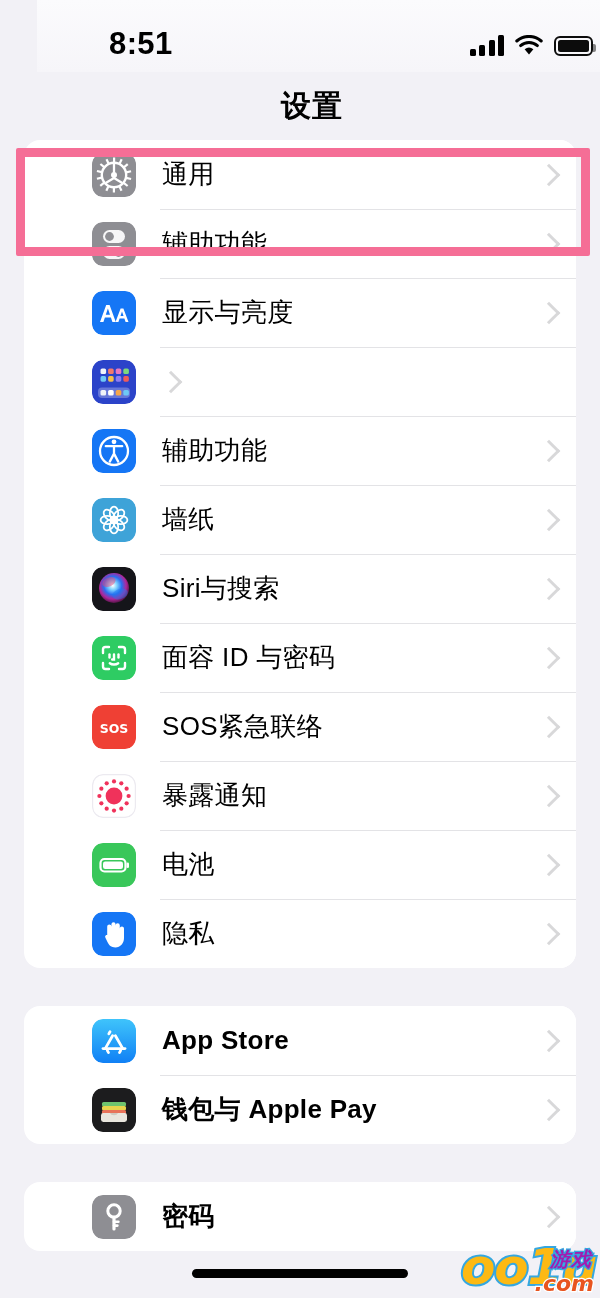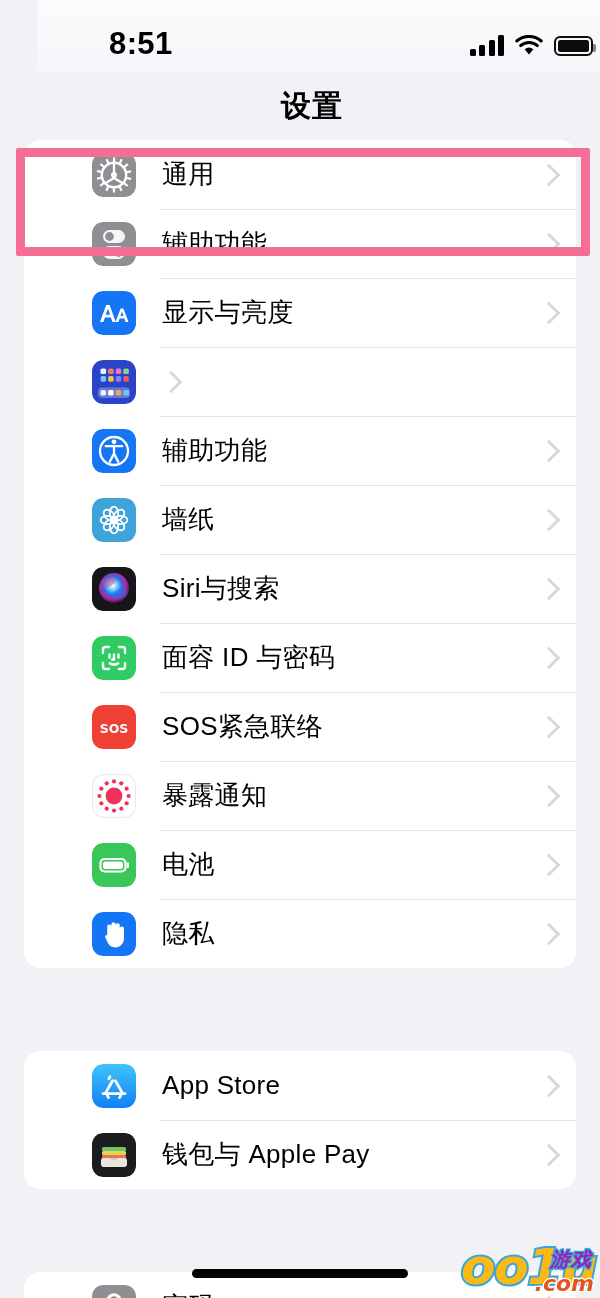--- a/index.html
+++ b/index.html
@@ -60,21 +60,21 @@
   
   .content { position: absolute; top: 140px; left: 0; width: 600px; }
 
   .card {
     margin: 0 24px;
     background: #ffffff;
     border-radius: 16px;
     overflow: hidden;
     padding-left: 48px;
   }
-  .card.gap-top { margin-top: 83px; }
+  .card.gap-top { margin-top: 38px; font-weight: bold; }
 
   .row {
     position: relative;
     display: flex; align-items: center;
     height: 69px;
     padding-left: 20px; padding-right: 22px;
     background: #fff;
   }
   .row + .row::before {
     content:''; position:absolute; left: 88px; right: 0; top: 0;

